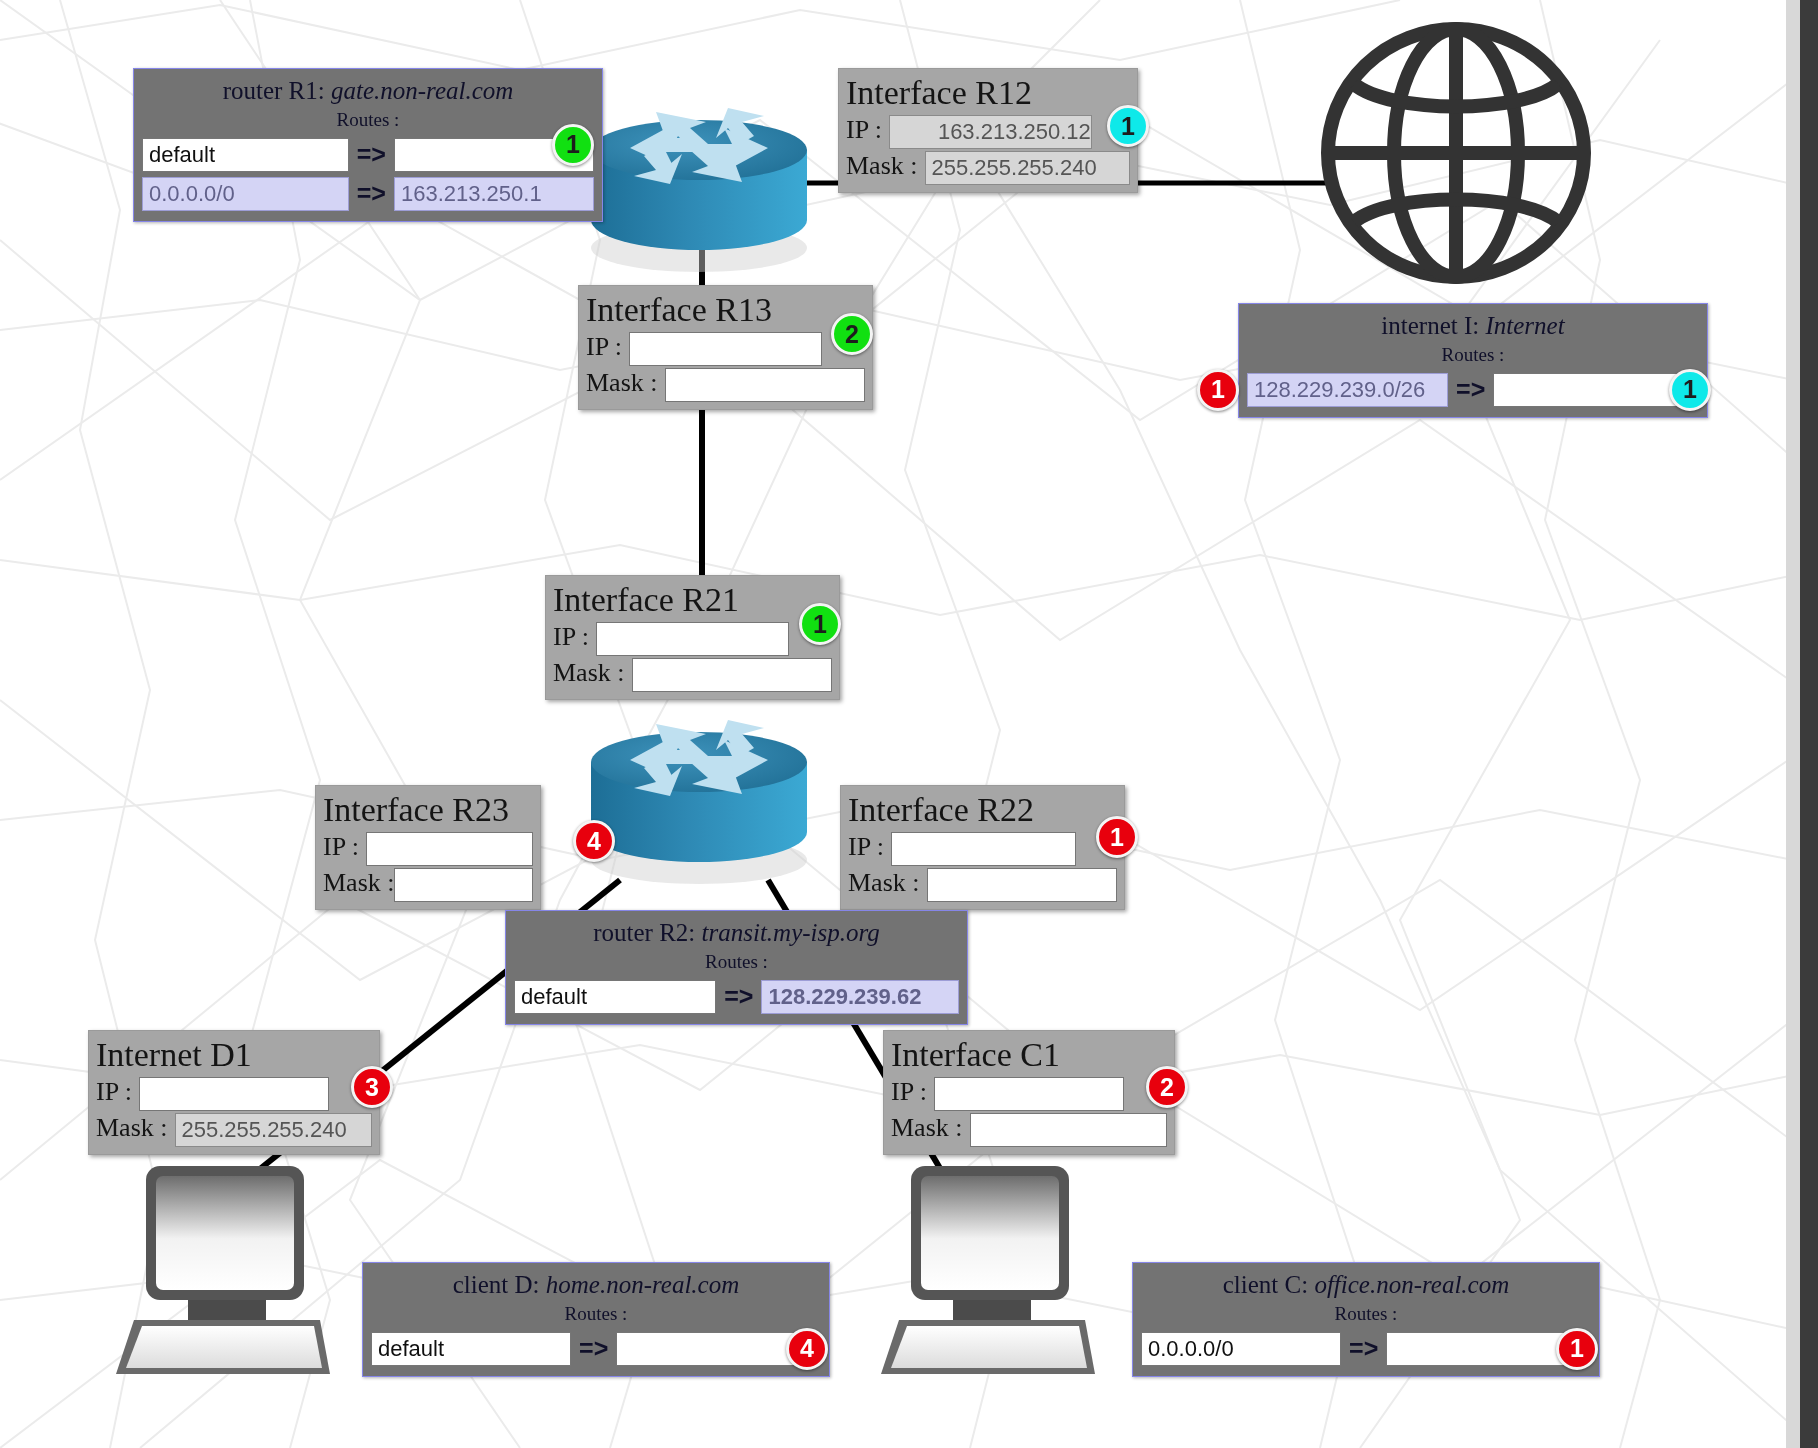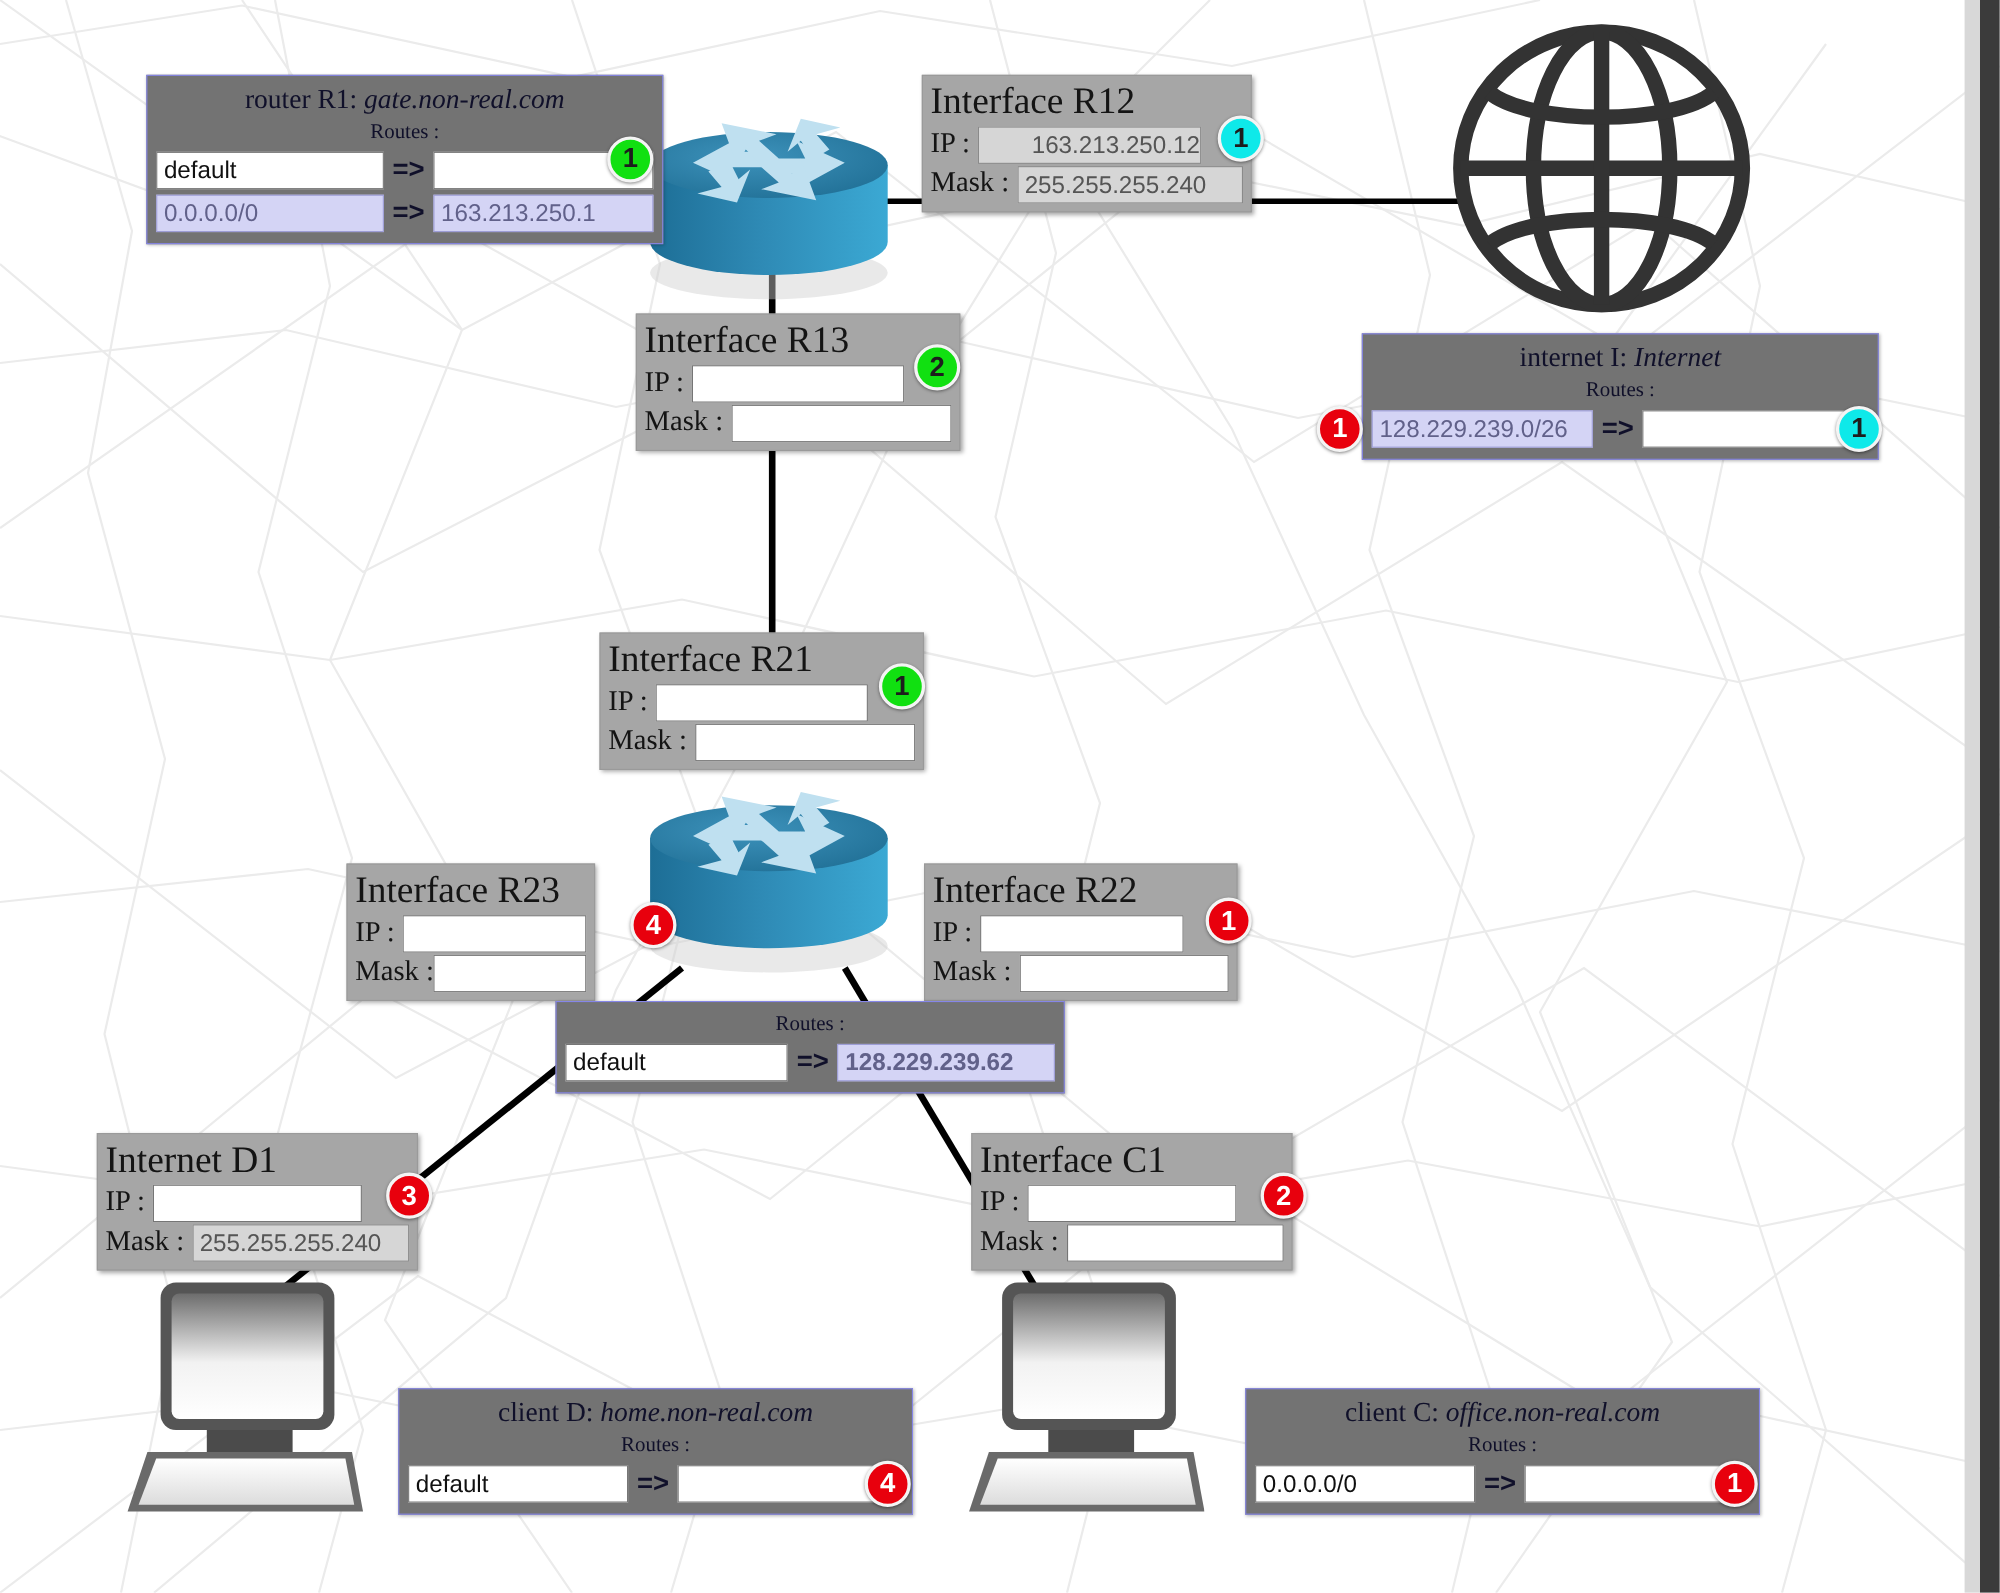--- a/index.html
+++ b/index.html
@@ -330,20 +330,24 @@
       <div class="fld" style="width:185px;"></div>
     </div>
     <div class="iface-row">
       <span class="lbl">Mask :</span>
       <div class="fld" style="width:205px;"></div>
     </div>
     <div class="badge red" style="left:255px; top:30px;">1</div>
   </div>
 
   <div class="node-box" id="box-r2" style="left:505px; top:910px; width:463px;">
+    <div class="node-title">
+      <span>router R2:</span>
+      <i>transit.my-isp.org</i>
+    </div>
     <div class="routes-label">Routes :</div>
     <div class="route-row">
       <div class="fld" style="width:213px;">default</div>
       <span class="arrow">=&gt;</span>
       <div class="fld ro-lav" style="width:208px;font-weight:bold;">128.229.239.62</div>
     </div>
   </div>
 
   <div class="node-box" id="box-internet" style="left:1238px; top:303px; width:470px;">
     <div class="node-title">

